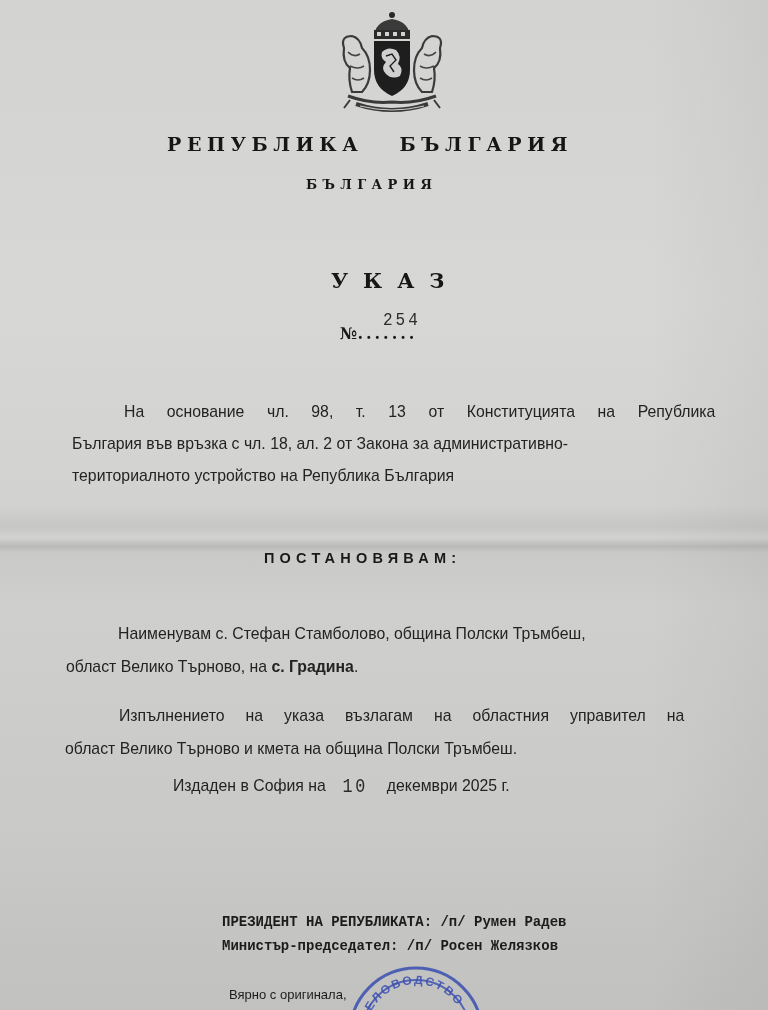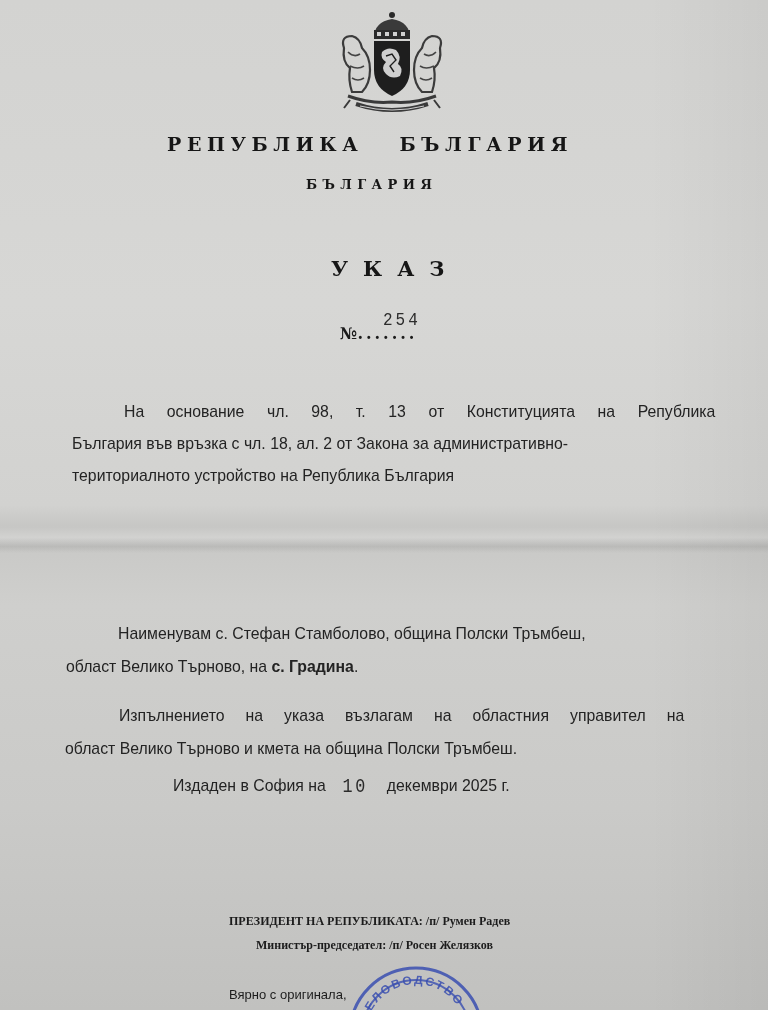--- a/index.html
+++ b/index.html
@@ -61,21 +61,21 @@
       word-spacing: 24px;
     }
     .president {
       left: 306px;
       top: 177px;
       font-size: 13px;
       letter-spacing: 5.4px;
     }
     .ukaz {
       left: 331px;
-      top: 256px;
+      top: 268px;
       font-size: 21px;
       letter-spacing: 15px;
     }
     .number-label {
       position: absolute;
       left: 340px;
       top: 324px;
       font-family: "DejaVu Serif", serif;
       font-weight: bold;
       font-size: 16px;
@@ -124,24 +124,24 @@
       font-family: "Liberation Mono", monospace;
       font-size: 18px;
       letter-spacing: 3px;
       color: #2a2a2a;
       display: inline-block;
       margin: 0 20px 0 18px;
       transform: scaleY(1.15);
     }
     .sign-line {
       position: absolute;
-      left: 229px;
-      font-family: Liberation Serif, serif;
-      font-weight: bold;
-      font-size: 12px;
+      left: 222px;
+      font-family: Liberation Mono, monospace;
+      font-weight: bold;
+      font-size: 14px;
       color: #1c1c1c;
       white-space: nowrap;
     }
     .verno {
       position: absolute;
       left: 229px;
       top: 987px;
       font-family: "Liberation Sans", sans-serif;
       font-size: 13px;
       color: #1c1c1c;
@@ -210,20 +210,21 @@
     <span>т.</span>
     <span>13</span>
     <span>от</span>
     <span>Конституцията</span>
     <span>на</span>
     <span>Република</span>
   </div>
   <div class="body-text" style="left:72px; top:434px;">България във връзка с чл. 18, ал. 2 от Закона за административно-</div>
   <div class="body-text" style="left:72px; top:466px;">териториалното устройство на Република България</div>
 
+  <div class="postanovyavam">ПОСТАНОВЯВАМ:</div>
 
   <div class="body-text" style="left:118px; top:624px;">Наименувам с. Стефан Стамболово, община Полски Тръмбеш,</div>
   <div class="body-text" style="left:66px; top:657px;">
     <span>област Велико Търново, на </span><span class="bold">с. Градина</span><span>.</span>
   </div>
 
   <div class="body-text justify-line" style="left:119px; top:706px; width:608px;">
     <span>Изпълнението</span>
     <span>на</span>
     <span>указа</span>
@@ -233,21 +234,21 @@
     <span>управител</span>
     <span>на</span>
   </div>
   <div class="body-text" style="left:65px; top:739px;">област Велико Търново и кмета на община Полски Тръмбеш.</div>
 
   <div class="body-text" style="left:173px; top:776px;">
     <span>Издаден в София на</span><span class="day">10</span><span>декември 2025 г.</span>
   </div>
 
   <div class="sign-line" style="top:914px;">ПРЕЗИДЕНТ НА РЕПУБЛИКАТА: /п/ Румен Радев</div>
-  <div class="sign-line" style="top:938px;margin-left:27px;">Министър-председател: /п/ Росен Желязков</div>
+  <div class="sign-line" style="top:938px;">Министър-председател: /п/ Росен Желязков</div>
   <div class="verno">Вярно с оригинала,</div>
 
   <svg class="stamp" viewBox="0 0 160 120">
     <circle cx="80" cy="80" r="66" fill="none" stroke="#3a4fb0" stroke-width="3" opacity="0.85"></circle>
     <circle cx="80" cy="80" r="54" fill="none" stroke="#3a4fb0" stroke-width="2" opacity="0.8"></circle>
     <defs>
       <path id="stampArc" d="M30 80 A50 50 0 0 1 130 80"></path>
     </defs>
     <text font-family="Liberation Sans, sans-serif" font-size="12" font-weight="bold" fill="#3a4fb0" opacity="0.85" letter-spacing="2">
       <textPath href="#stampArc" startOffset="8%">ДЕЛОВОДСТВО</textPath>

